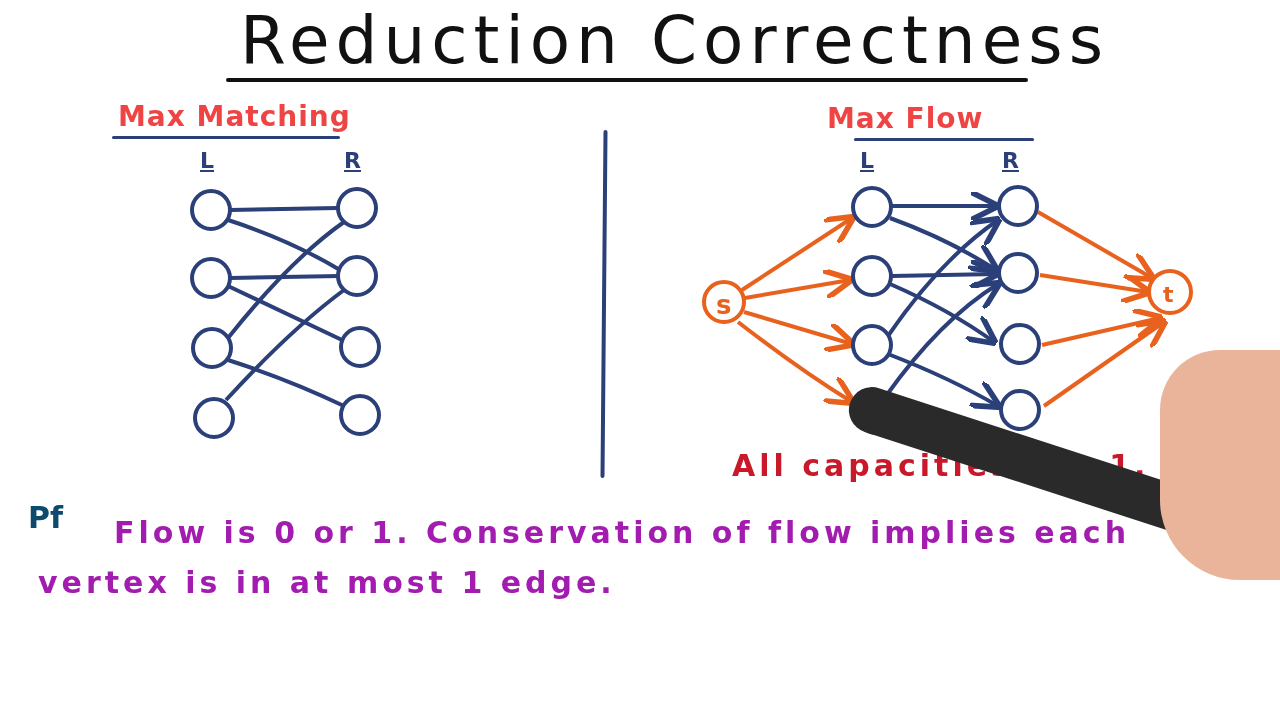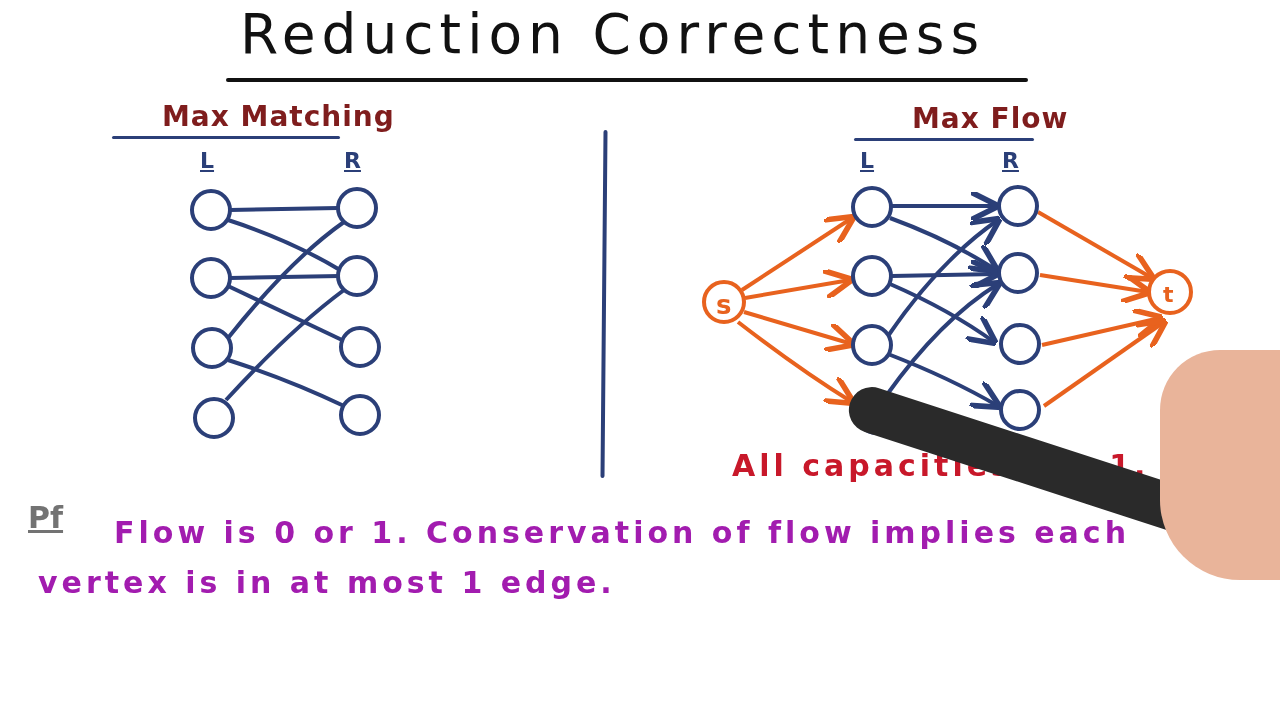--- a/index.html
+++ b/index.html
@@ -1,47 +1,47 @@
 <!DOCTYPE html>
 <html><head>
 <meta charset="utf-8">
 <style>
   html, body { margin: 0; padding: 0; }
   body { width: 1280px; height: 720px; overflow: hidden; background: #ffffff; position: relative;
          font-family: "DejaVu Sans", sans-serif; }
-  .title { position: absolute; left: 240px; top: 2px; font-size: 55px; letter-spacing: 6px; color: #111;
+  .title { position: absolute; left: 240px; top: 2px; font-size: 66px; letter-spacing: 6px; color: #111;
            font-family: "DejaVu Sans", sans-serif; font-weight: 400; }
   .title-rule { position: absolute; left: 226px; top: 78px; width: 802px; height: 4px; background: #111; border-radius: 2px; }
-  .sec-title { position: absolute; font-size: 28px; color: #7f1d1d; font-weight: bold; letter-spacing: 1px; margin-left: 44px; }
+  .sec-title { position: absolute; font-size: 28px; color: #ef4444; font-weight: bold; letter-spacing: 1px; }
   .sec-rule { position: absolute; height: 3px; background: #2b3f78; border-radius: 2px; }
   .col-label { position: absolute; font-size: 22px; font-weight: bold; color: #2b3f78; text-decoration: underline; }
   .divider { position: absolute; left: 602px; top: 130px; width: 4px; height: 348px; background: #2b3f78; border-radius: 2px; transform: rotate(0.5deg); }
   svg.graph { position: absolute; left: 0; top: 0; }
   .note-red { position: absolute; left: 732px; top: 448px; font-size: 30px; font-weight: bold; color: #c8182a; letter-spacing: 4px; }
-  .pf { position: absolute; left: 28px; top: 500px; font-size: 30px; font-weight: bold; color: #737373; text-decoration: underline; }
+  .pf { position: absolute; left: 28px; top: 500px; font-size: 30px; font-weight: bold; color: #0c4a6e; }
   .proof { position: absolute; left: 38px; top: 508px; width: 1190px; font-size: 30px; line-height: 50px; color: #a21caf;
            font-weight: bold; letter-spacing: 4px; text-indent: 76px; }
   .hand { position: absolute; right: 0; top: 350px; width: 120px; height: 230px; background: #e9b49a; border-radius: 60px 0 0 80px; }
   .pen { position: absolute; left: 850px; top: 380px; width: 420px; height: 46px; background: #2a2a2a;
          border-radius: 24px; transform: rotate(18deg); transform-origin: left center; }
 </style>
 </head>
 <body>
 
 <div class="title">Reduction Correctness</div>
 <div class="title-rule"></div>
 
 <div class="sec-title" style="left:118px;top:100px;">Max Matching</div>
 <div class="sec-rule" style="left:112px;top:136px;width:228px;"></div>
 <div class="col-label" style="left:200px;top:148px;">L</div>
 <div class="col-label" style="left:344px;top:148px;">R</div>
 
 <div class="divider"></div>
 
-<div class="sec-title" style="left:868px;top:102px;">Max Flow</div>
+<div class="sec-title" style="left:827px;top:102px;">Max Flow</div>
 <div class="sec-rule" style="left:854px;top:138px;width:180px;"></div>
 <div class="col-label" style="left:860px;top:148px;">L</div>
 <div class="col-label" style="left:1002px;top:148px;">R</div>
 
 <svg class="graph" width="1280" height="720">
   <defs>
     <marker id="ab" viewBox="0 0 10 10" refX="9" refY="5" markerWidth="7" markerHeight="7" orient="auto-start-reverse">
       <path d="M0,0 L10,5 L0,10" fill="none" stroke="#2b3f78" stroke-width="2"></path>
     </marker>
     <marker id="ao" viewBox="0 0 10 10" refX="9" refY="5" markerWidth="7" markerHeight="7" orient="auto-start-reverse">

